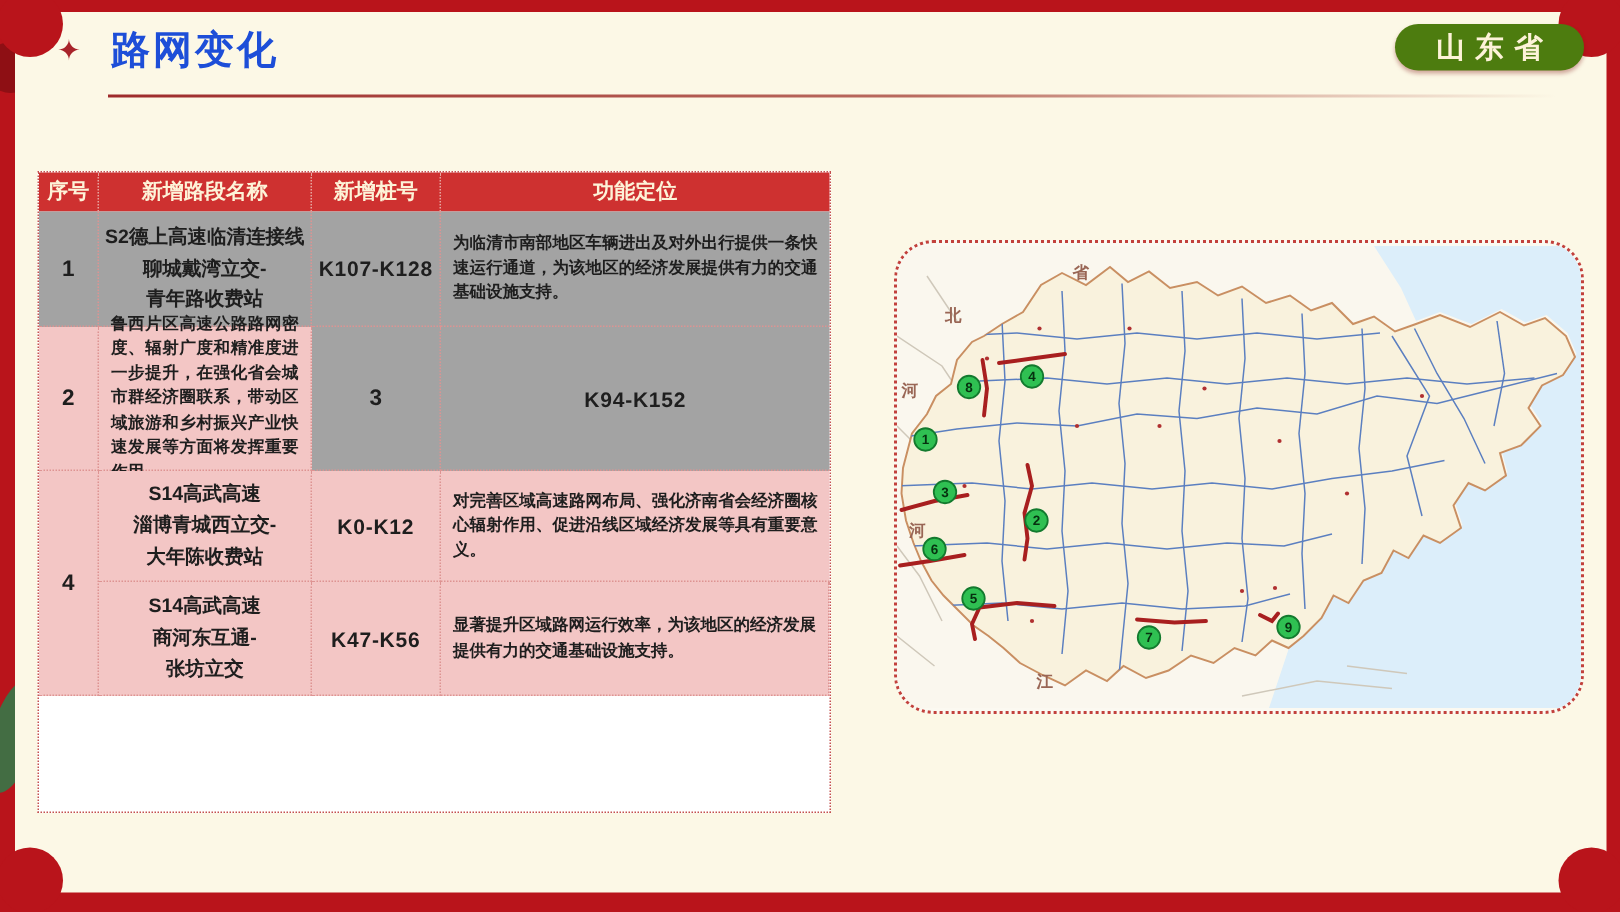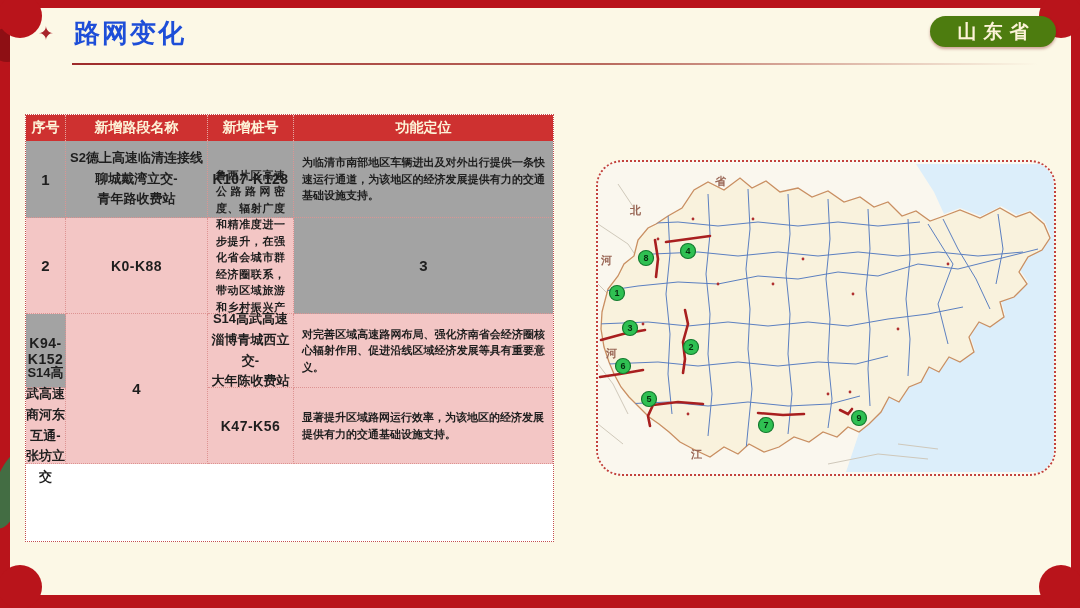--- a/index.html
+++ b/index.html
@@ -93,32 +93,32 @@
     <div class="cell white c-no">1</div>
     <div class="cell white c-name">
       <div>S2德上高速临清连接线</div>
       <div>聊城戴湾立交-</div>
       <div>青年路收费站</div>
     </div>
     <div class="cell white c-stake">K107-K128</div>
     <div class="cell white c-desc">为临清市南部地区车辆进出及对外出行提供一条快速运行通道，为该地区的经济发展提供有力的交通基础设施支持。</div>
 
     <div class="cell pink c-no">2</div>
-    <div class="cell pink c-stake">K0-K88</div>
     <div class="cell pink c-desc">鲁西片区高速公路路网密度、辐射广度和精准度进一步提升，在强化省会城市群经济圈联系，带动区域旅游和乡村振兴产业快速发展等方面将发挥重要作用。</div>
 
     <div class="cell white c-no">3</div>
     <div class="cell white c-stake">K94-K152</div>
 
     <div class="cell pink c-no span2">4</div>
     <div class="cell pink c-name">
       <div>S14高武高速</div>
       <div>淄博青城西立交-</div>
       <div>大年陈收费站</div>
     </div>
+    <div class="cell pink c-stake">K0-K12</div>
     <div class="cell pink c-desc">对完善区域高速路网布局、强化济南省会经济圈核心辐射作用、促进沿线区域经济发展等具有重要意义。</div>
 
     <div class="cell pink c-name">
       <div>S14高武高速</div>
       <div>商河东互通-</div>
       <div>张坊立交</div>
     </div>
     <div class="cell pink c-stake">K47-K56</div>
     <div class="cell pink c-desc">显著提升区域路网运行效率，为该地区的经济发展提供有力的交通基础设施支持。</div>
   </div>

